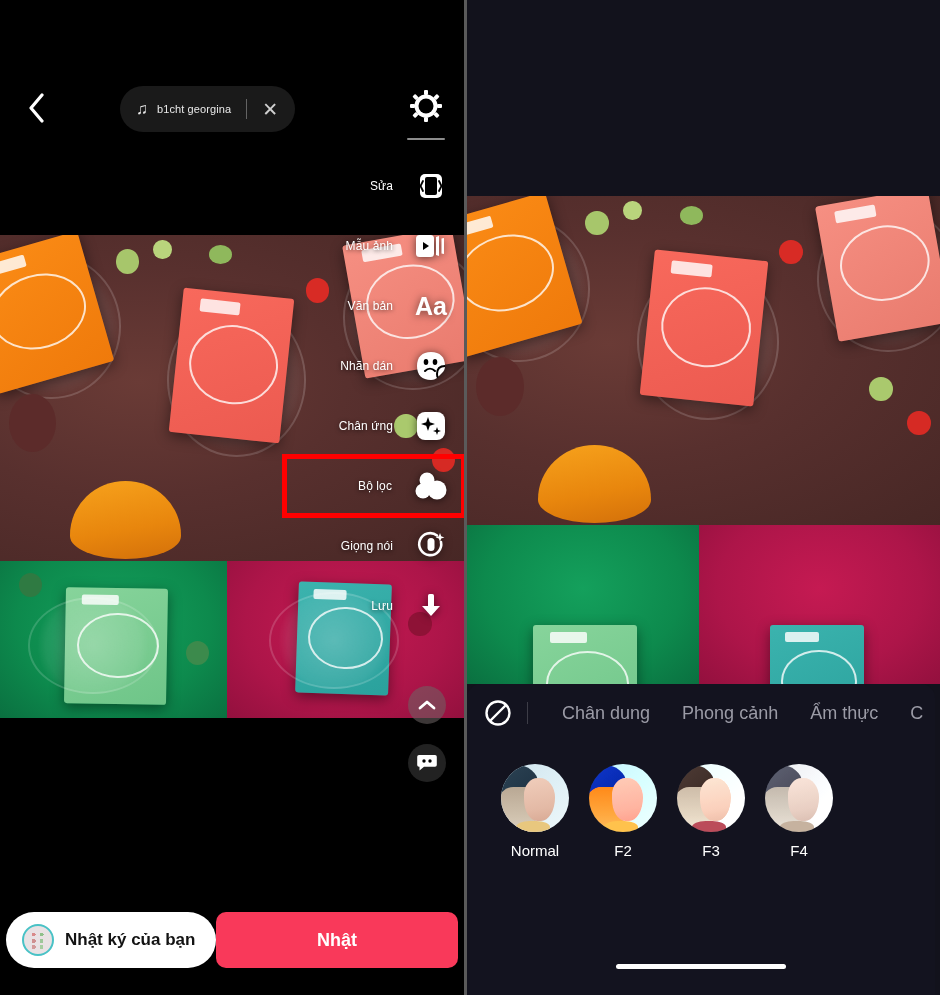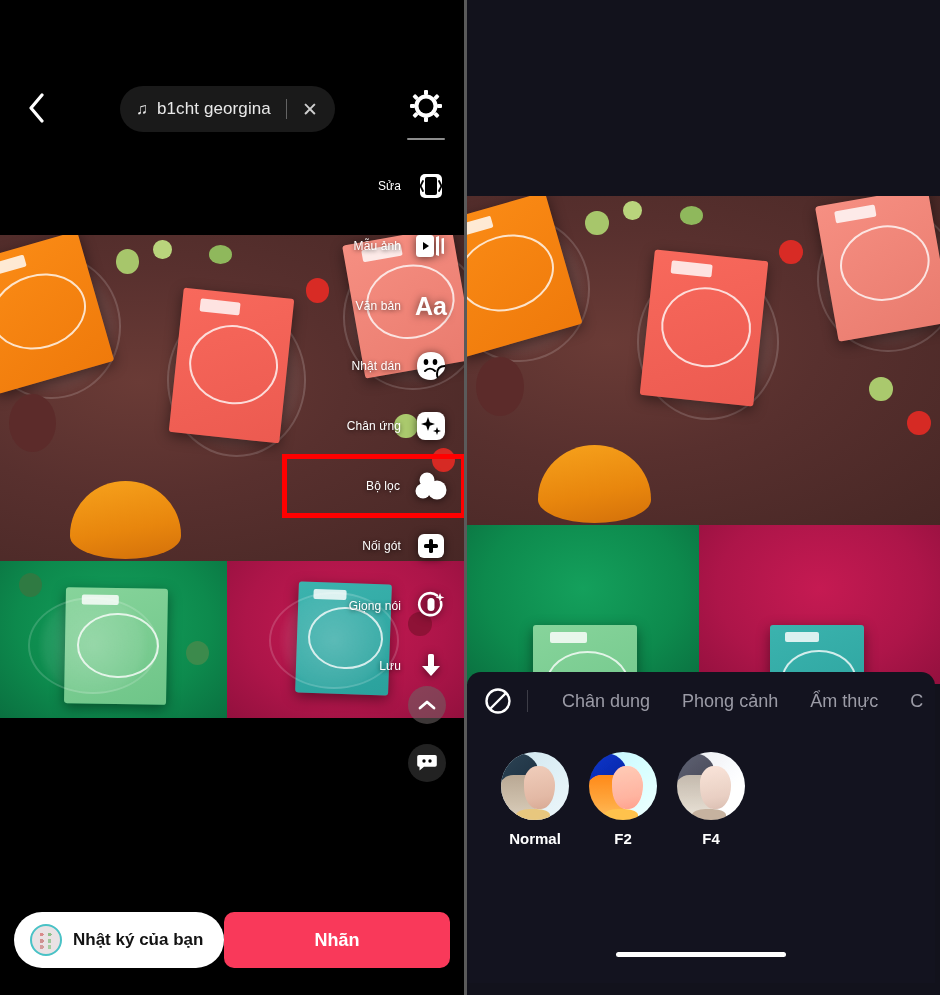--- a/index.html
+++ b/index.html
@@ -80,21 +80,21 @@
   }
   #music-pill {
     position:absolute; left:120px; top:86px;
     height:46px; padding:0 14px 0 16px;
     background:rgba(255,255,255,.10);
     border-radius:23px;
     display:flex; align-items:center; gap:9px;
     backdrop-filter: blur(4px);
   }
   #music-pill .note { font-size:16px; color:#e8e8e8; line-height:1; }
-  #music-title { font-size:17px; color:#e9e9e9; letter-spacing:.1px; white-space:nowrap; }
+  #music-title { font-size:11px; color:#e9e9e9; letter-spacing:.1px; white-space:nowrap; }
   #music-sep { width:1px; height:20px; background:rgba(255,255,255,.32); margin:0 3px 0 6px; }
   #music-close { font-size:19px; color:#cfcfcf; line-height:1; cursor:pointer; padding:0 3px; }
   #gear-btn {
     position:absolute; right:14px; top:82px; width:48px; height:48px;
     display:flex; align-items:center; justify-content:center; cursor:pointer;
   }
   #gear-divider {
     position:absolute; right:19px; top:138px; width:38px; height:2px;
     background:rgba(255,255,255,.55); border-radius:1px;
   }
@@ -109,39 +109,40 @@
     position:relative;
   }
   .tool-label {
     font-size:12px; color:#ffffff; white-space:nowrap;
     text-shadow:0 1px 4px rgba(0,0,0,.65); letter-spacing:.1px;
   }
   .tool-icon {
     width:38px; height:38px; flex:none;
     display:flex; align-items:center; justify-content:center;
     filter: drop-shadow(0 1px 4px rgba(0,0,0,.6));
+    margin-left: 8px;
   }
   .tool-row.highlighted { outline:5px solid #ff0000; outline-offset:-3px;gap:12px; }
 
   #collapse-btn {
     position:absolute; right:18px; top:686px; width:38px; height:38px;
     border-radius:50%; background:rgba(110,100,100,.55);
     display:flex; align-items:center; justify-content:center; z-index:24; cursor:pointer;
   }
   #comment-btn {
     position:absolute; right:18px; top:744px; width:38px; height:38px;
     border-radius:50%; background:rgba(40,40,40,.85);
     display:flex; align-items:center; justify-content:center; z-index:24; cursor:pointer;
   }
 
   
   #bottom-bar {
     position:absolute; left:0; bottom:0; width:464px; height:110px;
     background:#000; display:flex; align-items:center; 
-    padding:0 14px; z-index:25;
+    padding:0 6px; z-index:25;
   }
   #diary-btn {
     height:56px; flex:none; width:210px;
     background:#ffffff; border-radius:28px;
     display:flex; align-items:center; gap:11px; padding:0 16px; cursor:pointer;
   }
   #diary-avatar {
     width:32px; height:32px; border-radius:50%;
     background:#e9e2e4; border:2px solid #49c2c6; flex:none;
     position:relative; overflow:hidden;
@@ -161,21 +162,21 @@
     flex:1; height:56px; background:#f9395a; border-radius:10px;
     display:flex; align-items:center; justify-content:center; cursor:pointer;
   }
   #next-label { font-size:18px; color:#ffffff; font-weight:600; }
 
   
   #r-photo-wrap {
     position:absolute; left:0; top:196px; width:473px; height:488px; overflow:hidden;
   }
   #filter-sheet {
-    position:absolute; left:0; bottom:12px; width:468px; height:311px;
+    position:absolute; left:0; bottom:0; width:468px; height:311px;
     background:#13131f;
     border-radius:14px 14px 0 0;
   }
   #filter-tabs {
     position:absolute; left:0; top:0; width:473px; height:58px;
     display:flex; align-items:center; gap:0; padding-left:12px; overflow:hidden;
   }
   #no-filter-icon {
     width:38px; height:38px; flex:none;
     display:flex; align-items:center; justify-content:center; cursor:pointer;
@@ -215,21 +216,21 @@
   }
   .fthumb-face .faceSkin {
     position:absolute; left:34%; top:20%; width:46%; height:64%;
     background: linear-gradient(170deg,#f0cdbb 0%,#e3b9a5 70%,#d8a994 100%);
     border-radius:45% 50% 46% 44% / 40% 46% 56% 52%;
   }
   .fthumb-face .collar {
     position:absolute; left:22%; bottom:-6%; width:50%; height:22%;
     background:#e8c77e; border-radius:40% 40% 0 0;
   }
-  .filter-name { font-size:15px; color:#ffffff; font-weight:700; white-space:nowrap; }
+  .filter-name { font-size:15px; color:#ffffff; font-weight:400; white-space:nowrap; }
 
   #home-indicator {
     position:absolute; left:50%; transform:translateX(-50%); bottom:26px;
     width:170px; height:5px; border-radius:3px; background:#ffffff;
   }
 
   svg { display:block; }
 </style>
 </head>
 <body>
@@ -339,21 +340,21 @@
       <div class="tool-row">
         <span class="tool-label">Văn bản</span>
         <span class="tool-icon">
           <svg width="36" height="28" viewBox="0 0 36 28">
             <text x="18" y="23" font-family="Liberation Sans, sans-serif" font-size="25" font-weight="bold" fill="#fff" text-anchor="middle">Aa</text>
           </svg>
         </span>
       </div>
 
       <div class="tool-row">
-        <span class="tool-label">Nhật dán</span>
+        <span class="tool-label">Nhãn dán</span>
         <span class="tool-icon">
           <svg width="32" height="32" viewBox="0 0 32 32">
             <path d="M16 2 C25 2 30 7 30 16 C30 19 29 21 27 23 L23 27 C21 29 19 30 16 30 C7 30 2 25 2 16 C2 7 7 2 16 2 Z" fill="#fff"></path>
             <path d="M30 16 C26 16 22 18 22 24 C22 26 22.5 27 23 27.5" fill="none" stroke="#000" stroke-width="2"></path>
             <ellipse cx="11" cy="12" rx="2.3" ry="3" fill="#000"></ellipse>
             <ellipse cx="20" cy="12" rx="2.3" ry="3" fill="#000"></ellipse>
             <path d="M10 21 C13 18 17 18 20 21" stroke="#000" stroke-width="2" fill="none" stroke-linecap="round"></path>
           </svg>
         </span>
       </div>
@@ -373,30 +374,20 @@
         <span class="tool-label">Bộ lọc</span>
         <span class="tool-icon">
           <svg width="34" height="30" viewBox="0 0 34 30">
             <circle cx="13" cy="9" r="7.5" fill="#fff"></circle>
             <circle cx="9" cy="20" r="7.5" fill="#fff"></circle>
             <circle cx="23" cy="19" r="9.5" fill="#fff"></circle>
           </svg>
         </span>
       </div>
 
-      <div class="tool-row">
-        <span class="tool-label">Nối gót</span>
-        <span class="tool-icon">
-          <svg width="32" height="28" viewBox="0 0 32 28">
-            <rect x="3" y="2" width="26" height="24" rx="6" fill="#fff"></rect>
-            <rect x="14" y="7" width="4" height="14" rx="1.6" fill="#000"></rect>
-            <rect x="9" y="12" width="14" height="4" rx="1.6" fill="#000"></rect>
-          </svg>
-        </span>
-      </div>
 
       <div class="tool-row">
         <span class="tool-label">Giọng nói</span>
         <span class="tool-icon">
           <svg width="32" height="32" viewBox="0 0 32 32">
             <path d="M26 12 A11 11 0 1 1 22 5.5" stroke="#fff" stroke-width="2.6" fill="none" stroke-linecap="round"></path>
             <rect x="12.5" y="8" width="7" height="13" rx="3.5" fill="#fff"></rect>
             <path d="M25 3 L26.2 6.2 L29.4 7.4 L26.2 8.6 L25 11.8 L23.8 8.6 L20.6 7.4 L23.8 6.2 Z" fill="#fff"></path>
           </svg>
         </span>
@@ -426,21 +417,21 @@
         <circle cx="14" cy="8" r="1.7" fill="#000"></circle>
       </svg>
     </div>
 
     <div id="bottom-bar">
       <div id="diary-btn">
         <span id="diary-avatar"></span>
         <span id="diary-label">Nhật ký của bạn</span>
       </div>
       <div id="next-btn">
-        <span id="next-label">Nhãn</span>
+        <span id="next-label">Nhật</span>
       </div>
     </div>
   </div>
 
   <div id="panel-divider"></div>
 
   <div id="right-panel">
 
     <div id="r-photo-wrap">
       <div class="photo" style="left:0; top:0; width:473px; height:488px;">
@@ -504,20 +495,32 @@
                 <span class="hat" style="background:linear-gradient(140deg,#3c3a8e 0%,#2a2a72 100%);"></span>
                 <span class="hair" style="background:linear-gradient(180deg,#d99a4e 0%,#e8b470 60%,#f0c88c 100%);"></span>
                 <span class="faceSkin"></span>
                 <span class="collar"></span>
               </span>
           </span>
           <span class="filter-name">F2</span>
         </div>
         <div class="filter-item">
           <span class="filter-thumb">
+            <span class="fthumb-face" style="filter:brightness(1.12) saturate(.9);">
+                <span class="sky"></span>
+                <span class="hat" style="background:linear-gradient(140deg,#4a3630 0%,#33241f 100%);"></span>
+                <span class="hair"></span>
+                <span class="faceSkin"></span>
+                <span class="collar" style="background:#b0414f;"></span>
+              </span>
+          </span>
+          <span class="filter-name">F3</span>
+        </div>
+        <div class="filter-item">
+          <span class="filter-thumb">
             <span class="fthumb-face" style="filter:saturate(.55) brightness(1.1);">
                 <span class="sky" style="background:linear-gradient(135deg,#d3d6dc 0%,#e4e6ea 60%,#f0f1f3 100%);"></span>
                 <span class="hat" style="background:linear-gradient(140deg,#565a78 0%,#3f4259 100%);"></span>
                 <span class="hair"></span>
                 <span class="faceSkin"></span>
                 <span class="collar" style="background:#c0a080;"></span>
               </span>
           </span>
           <span class="filter-name">F4</span>
         </div>

